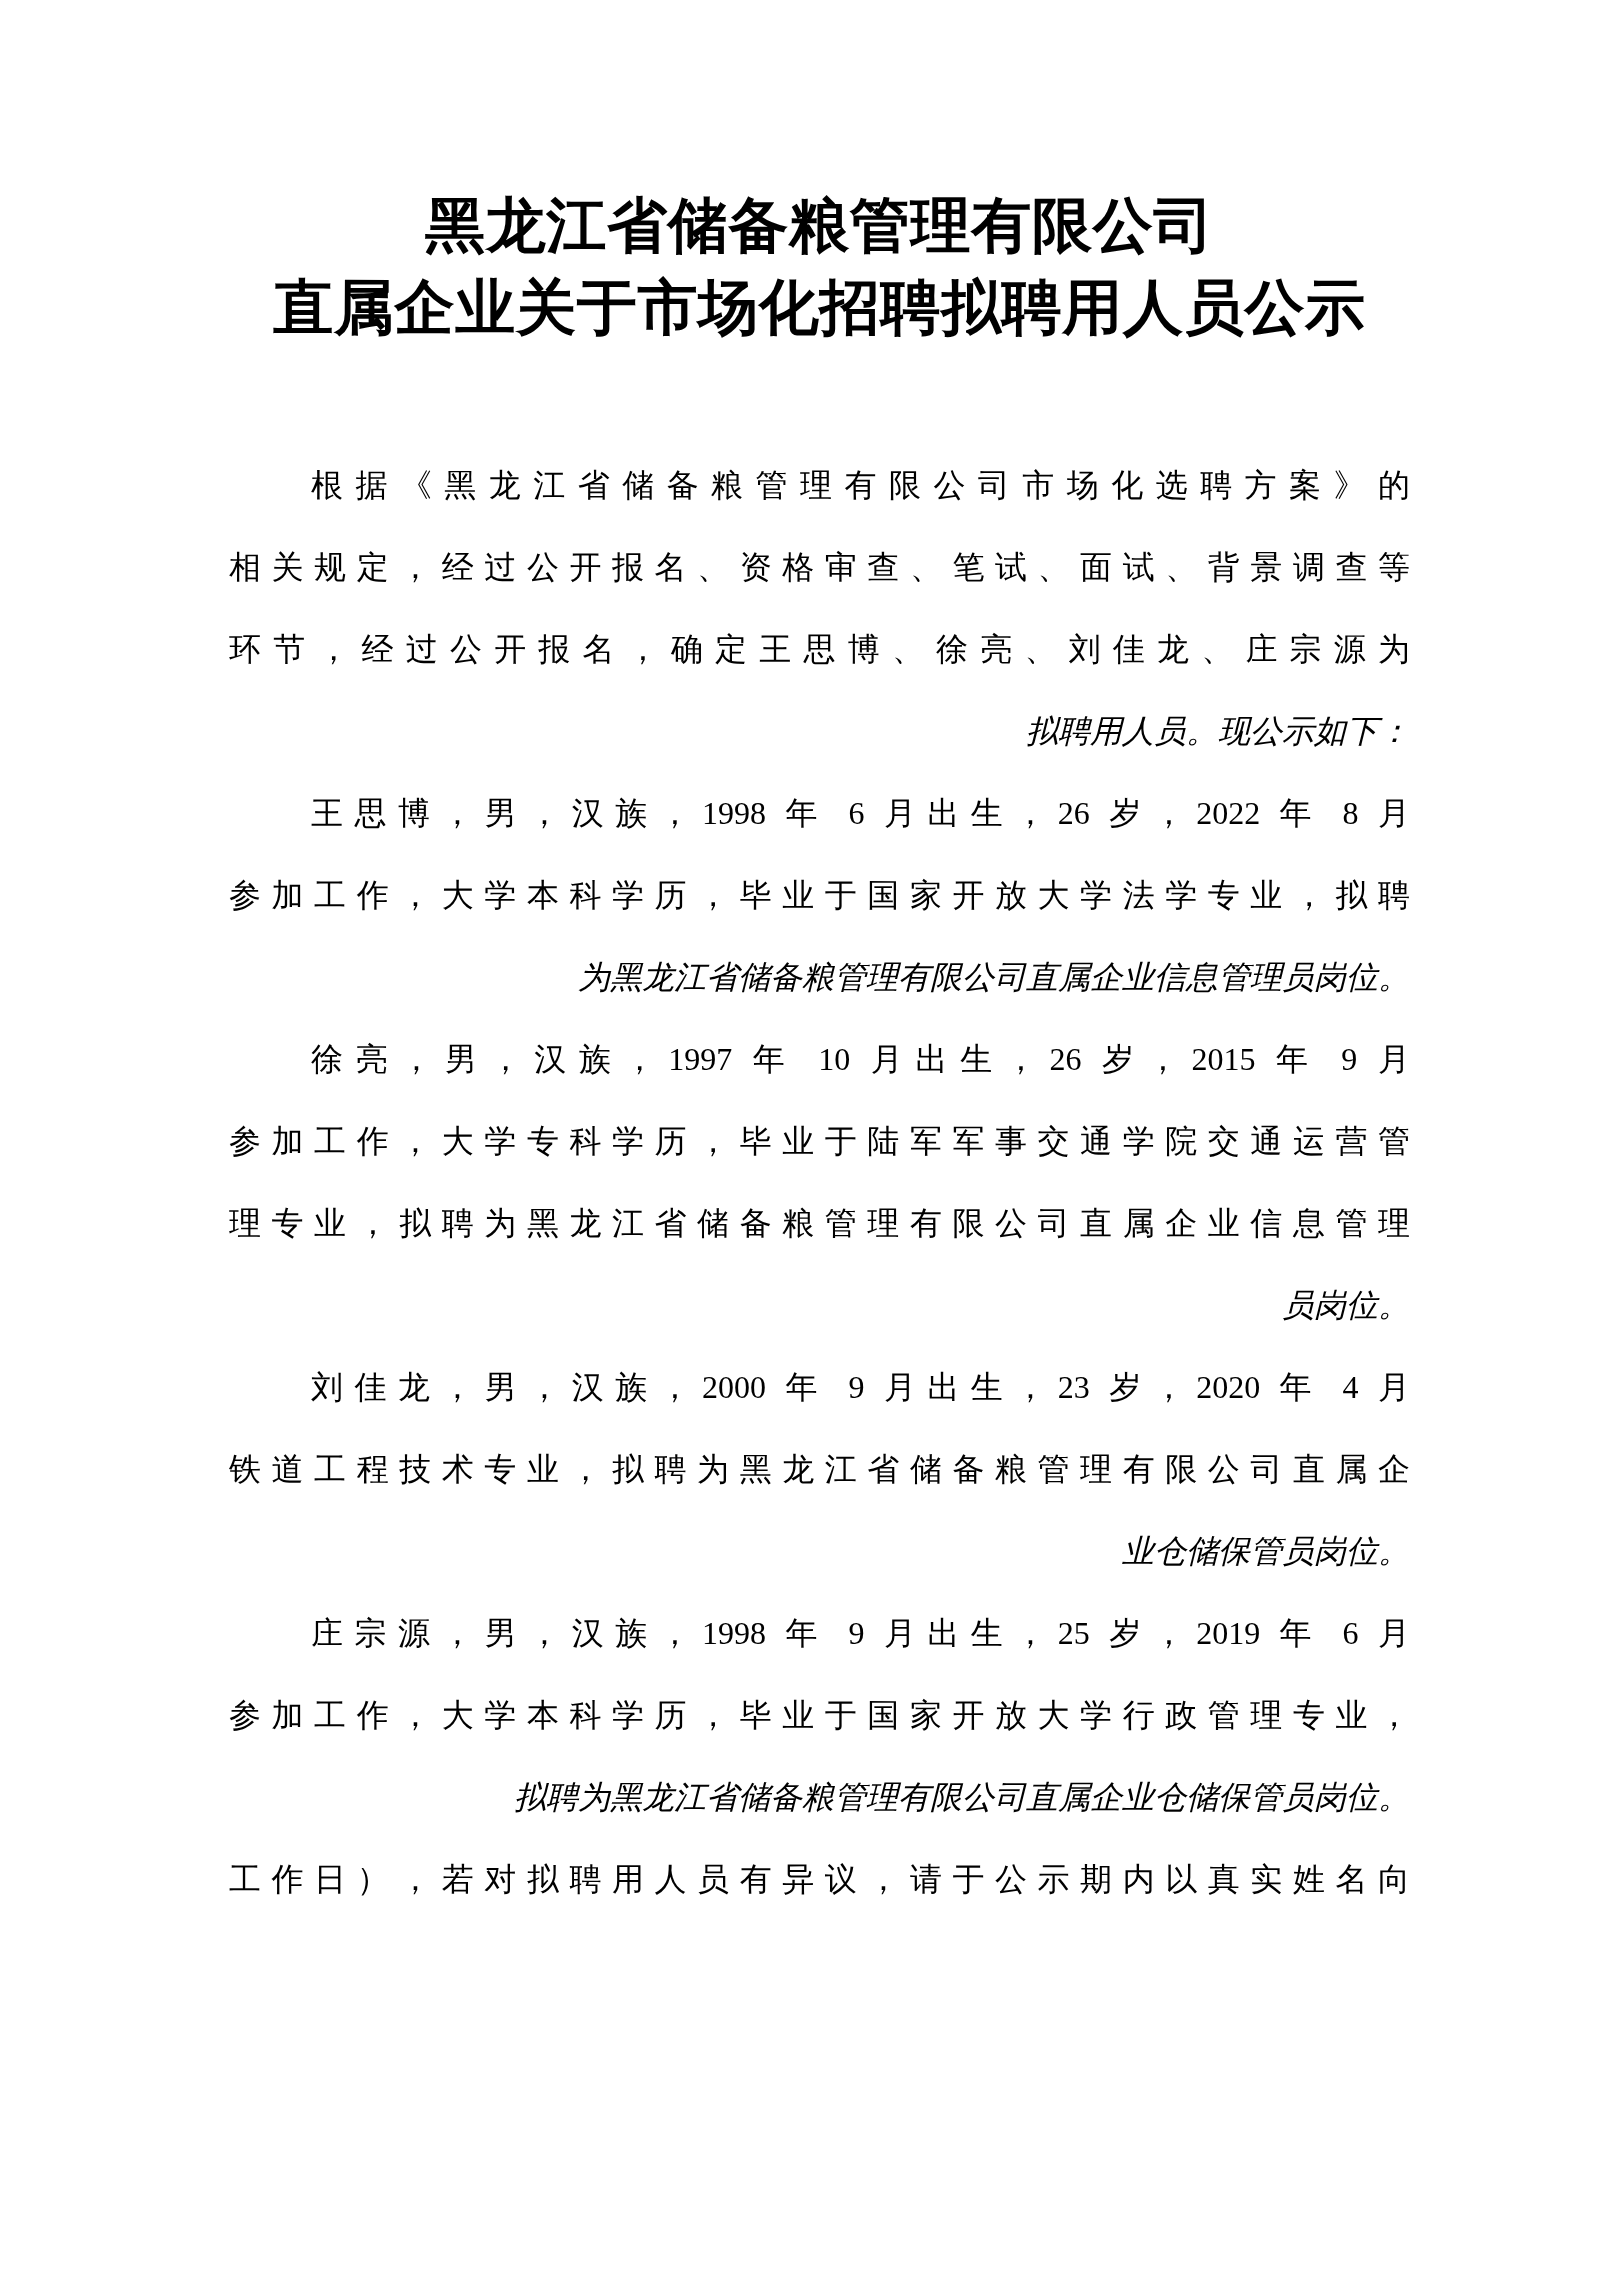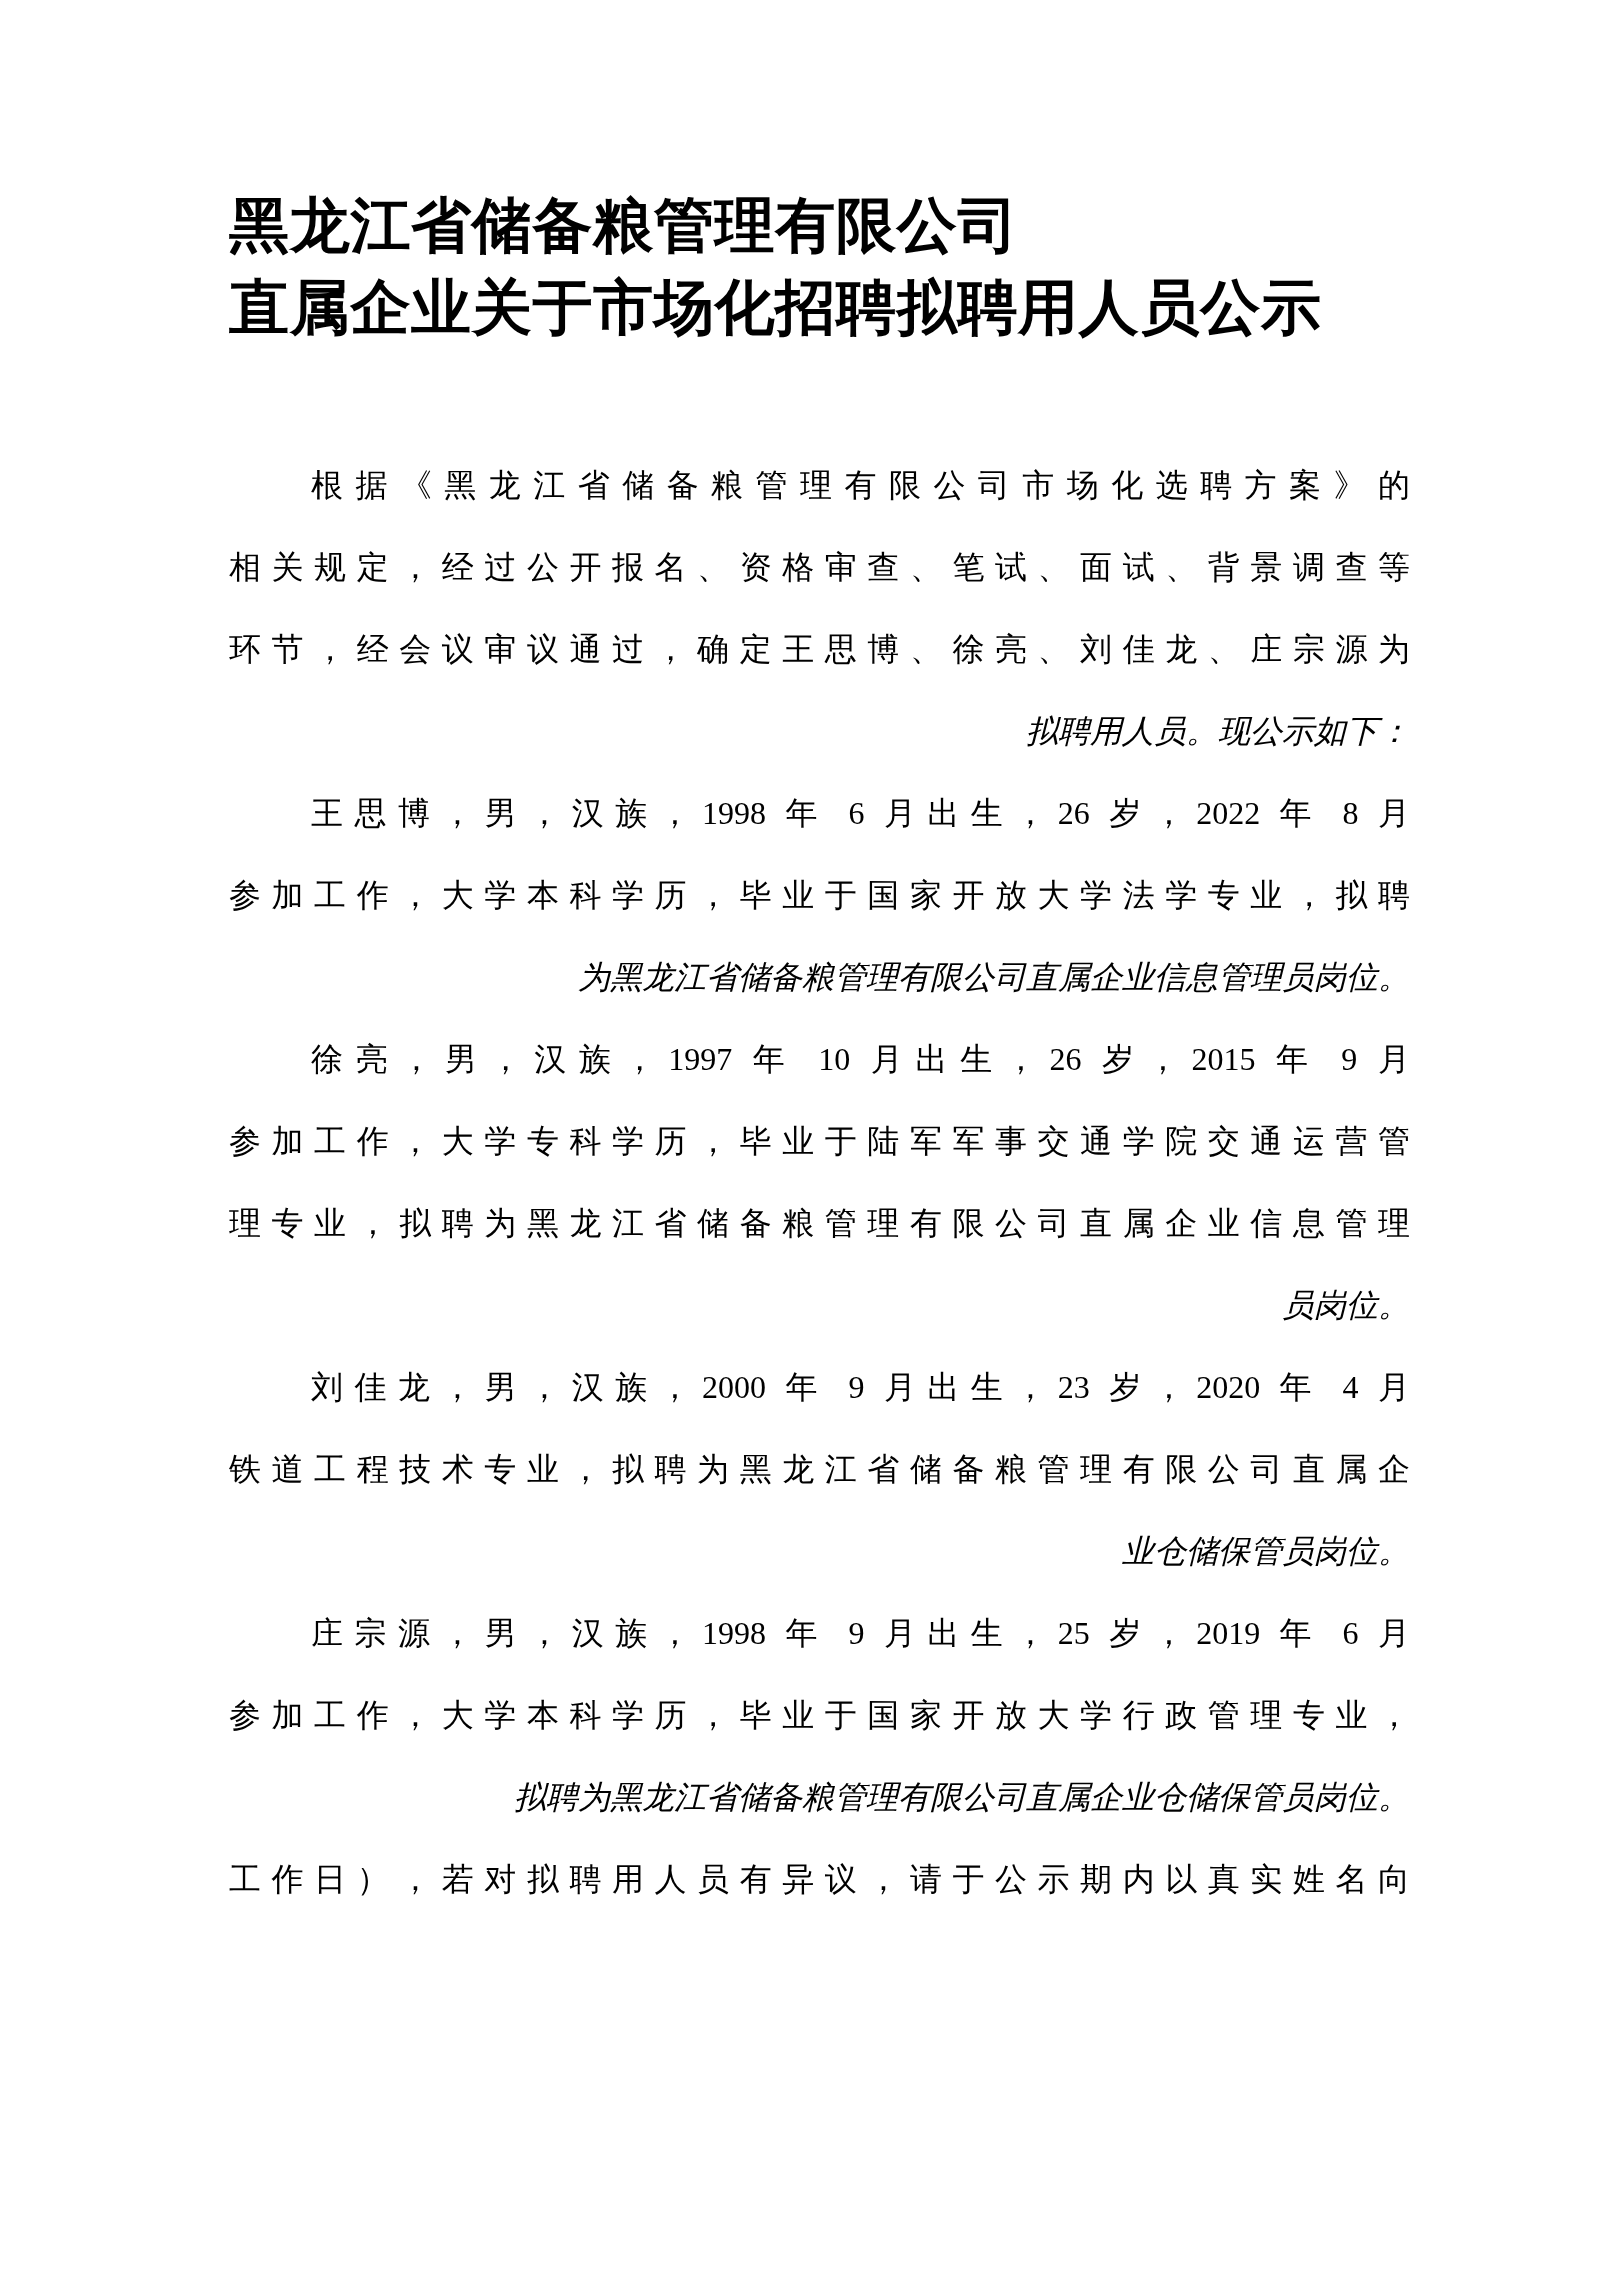--- a/index.html
+++ b/index.html
@@ -12,20 +12,21 @@
     width: 1620px;
     height: 2284px;
     background: #ffffff;
     box-sizing: border-box;
     padding: 185px 210px 0 229px;
     color: #000000;
     font-family: "Liberation Serif", "DejaVu Serif", serif;
     overflow: hidden;
   }
   .doc-title {
+    text-align: center;
     font-weight: 700;
     font-size: 60px;
     line-height: 82px;
     letter-spacing: 0.7px;
   }
   .doc-body {
     margin-top: 95px;
     font-size: 32px;
     line-height: 82px;
   }
@@ -50,21 +51,21 @@
 <div class="page">
 
   <div class="doc-title">
     <div class="title-line">黑龙江省储备粮管理有限公司</div>
     <div class="title-line">直属企业关于市场化招聘拟聘用人员公示</div>
   </div>
 
   <div class="doc-body">
     <div class="line indent">根据《黑龙江省储备粮管理有限公司市场化选聘方案》的</div>
     <div class="line">相关规定，经过公开报名、资格审查、笔试、面试、背景调查等</div>
-    <div class="line">环节，经会议审议通过，确定王思博、徐亮、刘佳龙、庄宗源为</div>
+    <div class="line">环节，经过公开报名，确定王思博、徐亮、刘佳龙、庄宗源为</div>
     <div class="line plain">拟聘用人员。现公示如下：</div>
     <div class="line indent">王思博，男，汉族，1998 年 6 月出生，26 岁，2022 年 8 月</div>
     <div class="line">参加工作，大学本科学历，毕业于国家开放大学法学专业，拟聘</div>
     <div class="line plain">为黑龙江省储备粮管理有限公司直属企业信息管理员岗位。</div>
     <div class="line indent">徐亮，男，汉族，1997 年 10 月出生，26 岁，2015 年 9 月</div>
     <div class="line">参加工作，大学专科学历，毕业于陆军军事交通学院交通运营管</div>
     <div class="line">理专业，拟聘为黑龙江省储备粮管理有限公司直属企业信息管理</div>
     <div class="line plain">员岗位。</div>
     <div class="line indent">刘佳龙，男，汉族，2000 年 9 月出生，23 岁，2020 年 4 月</div>
     <div class="line">铁道工程技术专业，拟聘为黑龙江省储备粮管理有限公司直属企</div>

